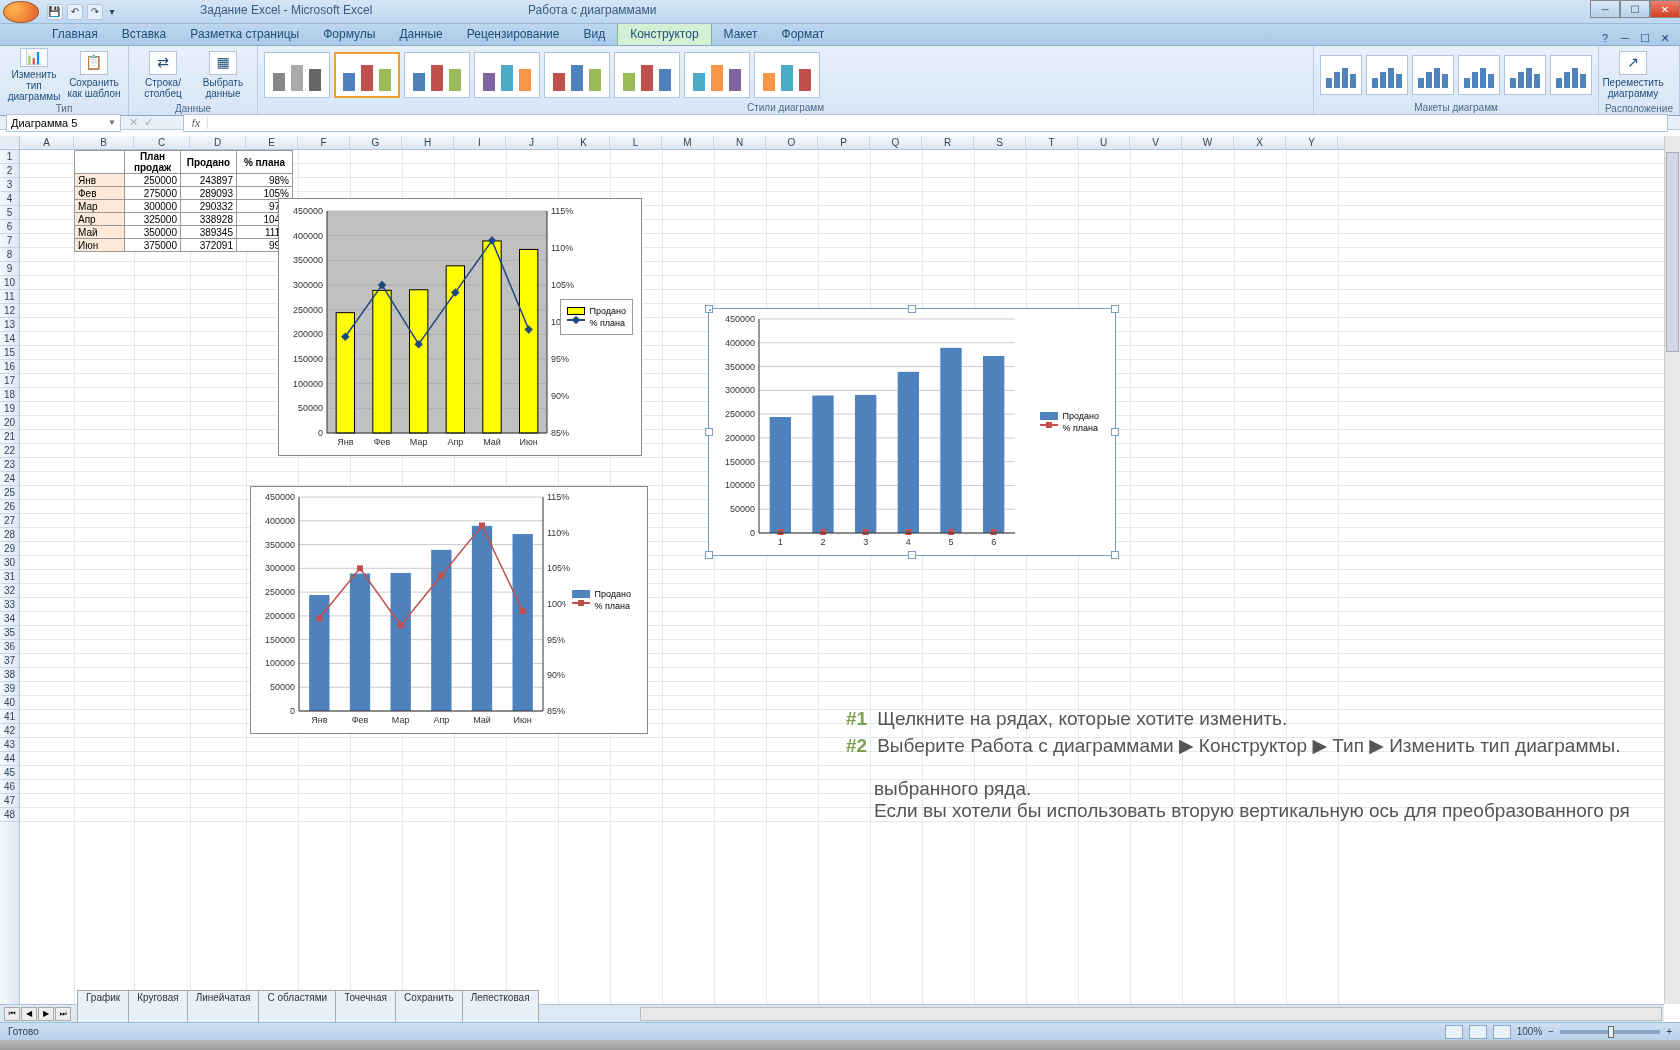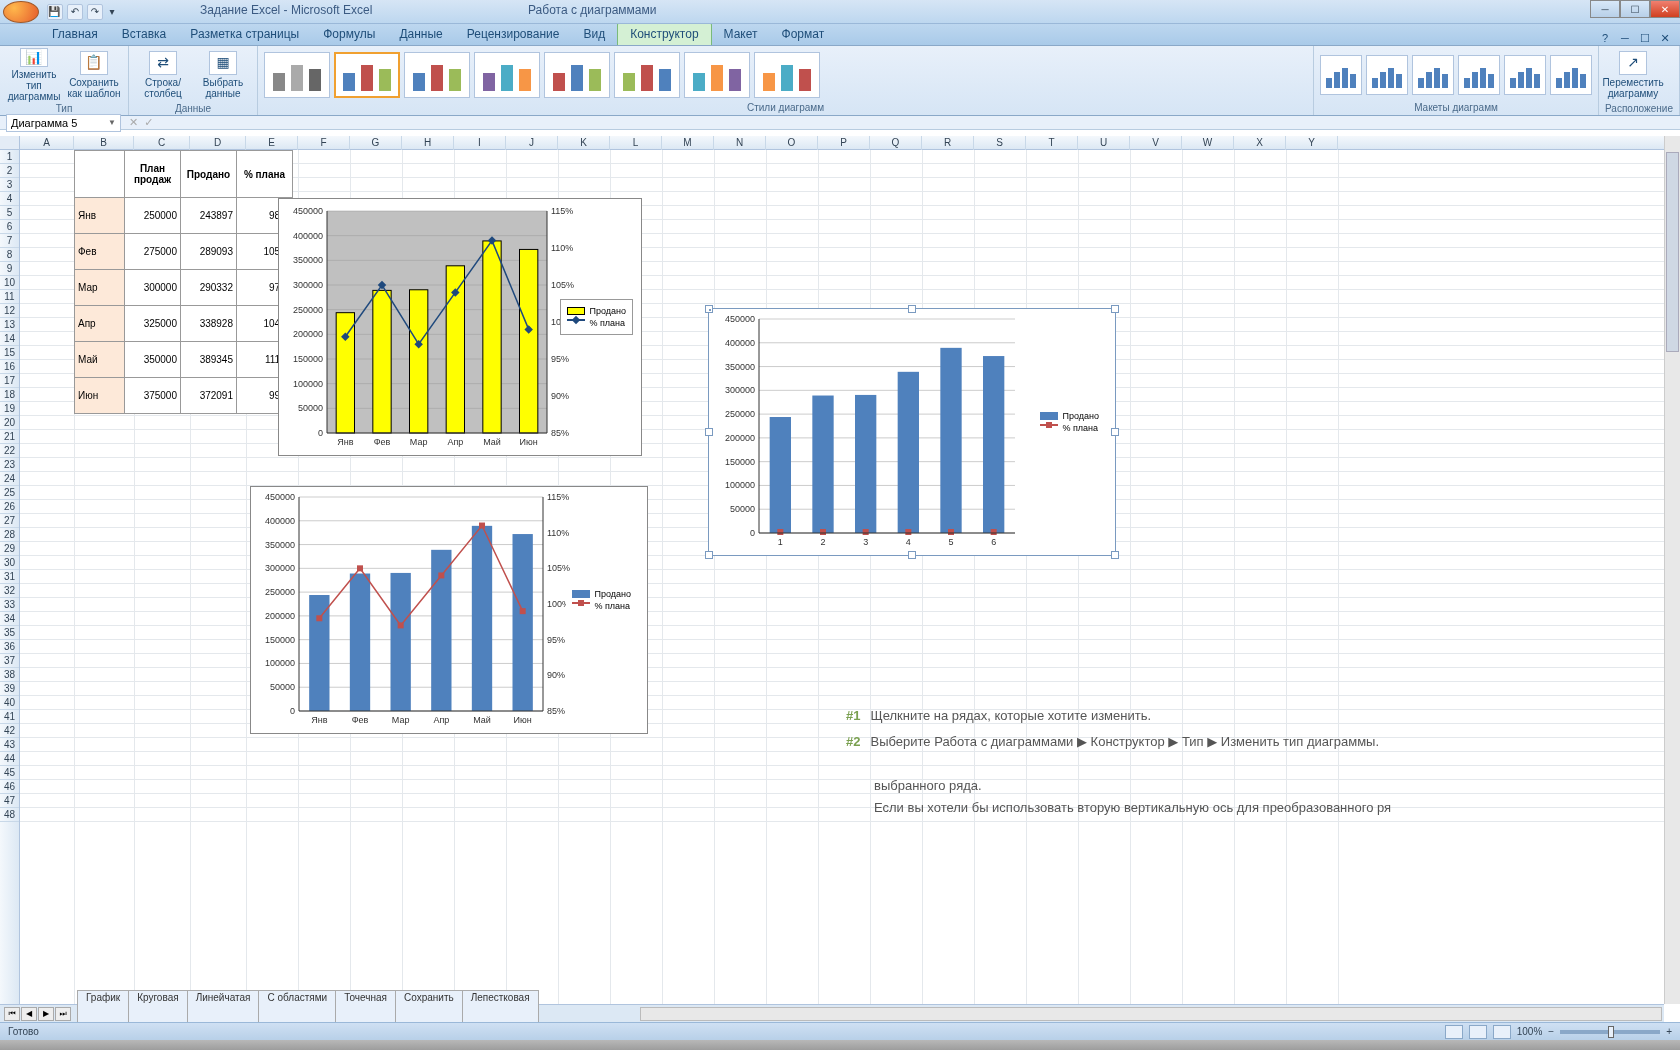--- a/index.html
+++ b/index.html
@@ -51,37 +51,37 @@
 .colhead { border-right:1px solid #c8d8e8; text-align:center; font-size:10px; color:#345; height:14px; line-height:14px;}
 .rowheads { position:absolute; top:14px; left:0; width:20px; bottom:0; background: linear-gradient(90deg,#f4f8fc,#dce8f4); border-right:1px solid #b0c4de;}
 .rowhead { height:14px; border-bottom:1px solid #c8d8e8; text-align:center; font-size:10px; color:#345; line-height:14px;}
 .selectall { position:absolute;top:0;left:0;width:20px;height:14px;background:#e4ecf6;border-right:1px solid #b0c4de;border-bottom:1px solid #b0c4de;}
 .cells { position:absolute; top:14px; left:20px; right:0; bottom:0; }
 .gridlines-h { position:absolute;left:0;right:0;border-bottom:1px solid #e4e8ec;height:14px;}
 .gridlines-v { position:absolute;top:0;bottom:0;border-right:1px solid #e4e8ec;}
 
 
 .dtable { position:absolute; top:0; left:54px; border-collapse:collapse; font-size:10px;}
-.dtable td, .dtable th { border:1px solid #999; padding:12px 3px; height:13px; background:#fff;}
+.dtable td, .dtable th { border:1px solid #999; padding:0 3px; height:13px; background:#fff;}
 .dtable th { font-weight:normal; background:#fff;}
 .dtable .mon { background:#fde9d9; text-align:left; width:50px;}
 .dtable .num { text-align:right; width:56px;}
 .dtable .hdr { text-align:center; font-weight:bold; background:#fff;}
 
 
 .chart { position:absolute; background:#fff; border:1px solid #888; }
 .chart.selected { border:1px solid #7a9ac0;}
 .chart.selected::before,.chart.selected::after{content:'';position:absolute;background:#fff;border:1px solid #7a9ac0;}
 .sel-handle{position:absolute;width:8px;height:8px;background:#fff;border:1px solid #7a9ac0;}
 .legend-box{position:absolute;border:1px solid #999;background:#fff;padding:4px 6px;font-size:9px;}
 .legend-item{display:flex;align-items:center;gap:4px;margin:2px 0;}
 .legend-sw{width:18px;height:8px;}
 
 
-.instr { position:absolute; font-size:13px; color:#555;}
+.instr { position:absolute; font-size:19px; color:#555;}
 .instr .num{color:#7aa050;font-weight:bold;margin-right:10px;}
 
 
 .sheetbar { position:absolute; left:0; right:16px; bottom:28px; height:18px; background:#dce8f4; border-top:1px solid #b0c4de; display:flex; align-items:center;}
 .sheetnav{display:flex;margin-left:4px;gap:1px;}
 .sheetnav button{width:16px;height:14px;border:1px solid #aaa;background:#eee;font-size:8px;}
 .sheettabs{display:flex;margin-left:6px;}
 .sheettab{padding:1px 8px;border:1px solid #aaa;border-bottom:none;background:#e8f0fa;font-size:10px;margin-right:-1px;color:#333;}
 .sheettab.active{background:#fff;font-weight:bold;margin-top:34px;}
 .hscroll{position:absolute;right:2px;bottom:1px;left:640px;height:14px;background:#e8e8e8;border:1px solid #bbb;}
@@ -295,20 +295,23 @@
   </div>
 </div>
 
 <div class="namebox-row">
   <div class="namebox">
       <span>Диаграмма 5</span>
       <span class="dd">▼</span>
     </div>
   <span style="margin-left:8px;color:#aaa">✕</span>
   <span style="margin-left:6px;color:#aaa">✓</span>
+  <div class="fxbar">
+      <span class="fx-lbl">fx</span>
+    </div>
 </div>
 
 <div class="grid-area">
   <div class="selectall"></div>
   <div class="colheads" id="colheads">
       <div class="colhead" style="width: 54px;">A</div>
       <div class="colhead" style="width: 60px;">B</div>
       <div class="colhead" style="width: 56px;">C</div>
       <div class="colhead" style="width: 56px;">D</div>
       <div class="colhead" style="width: 52px;">E</div>

